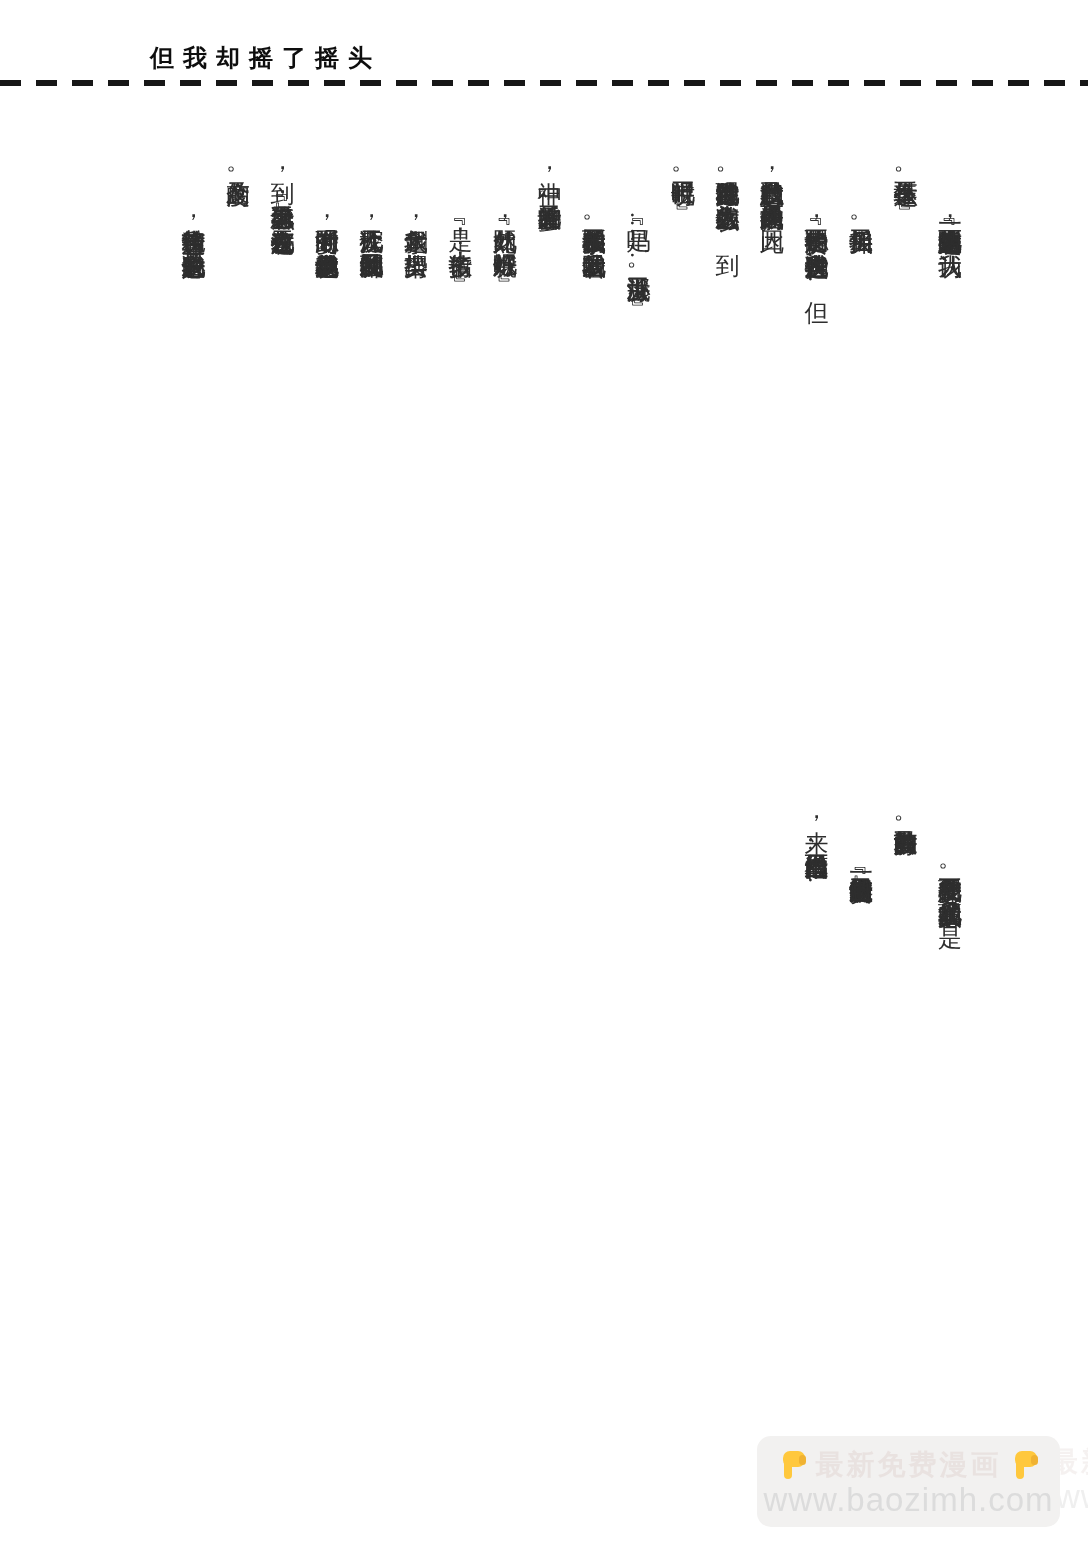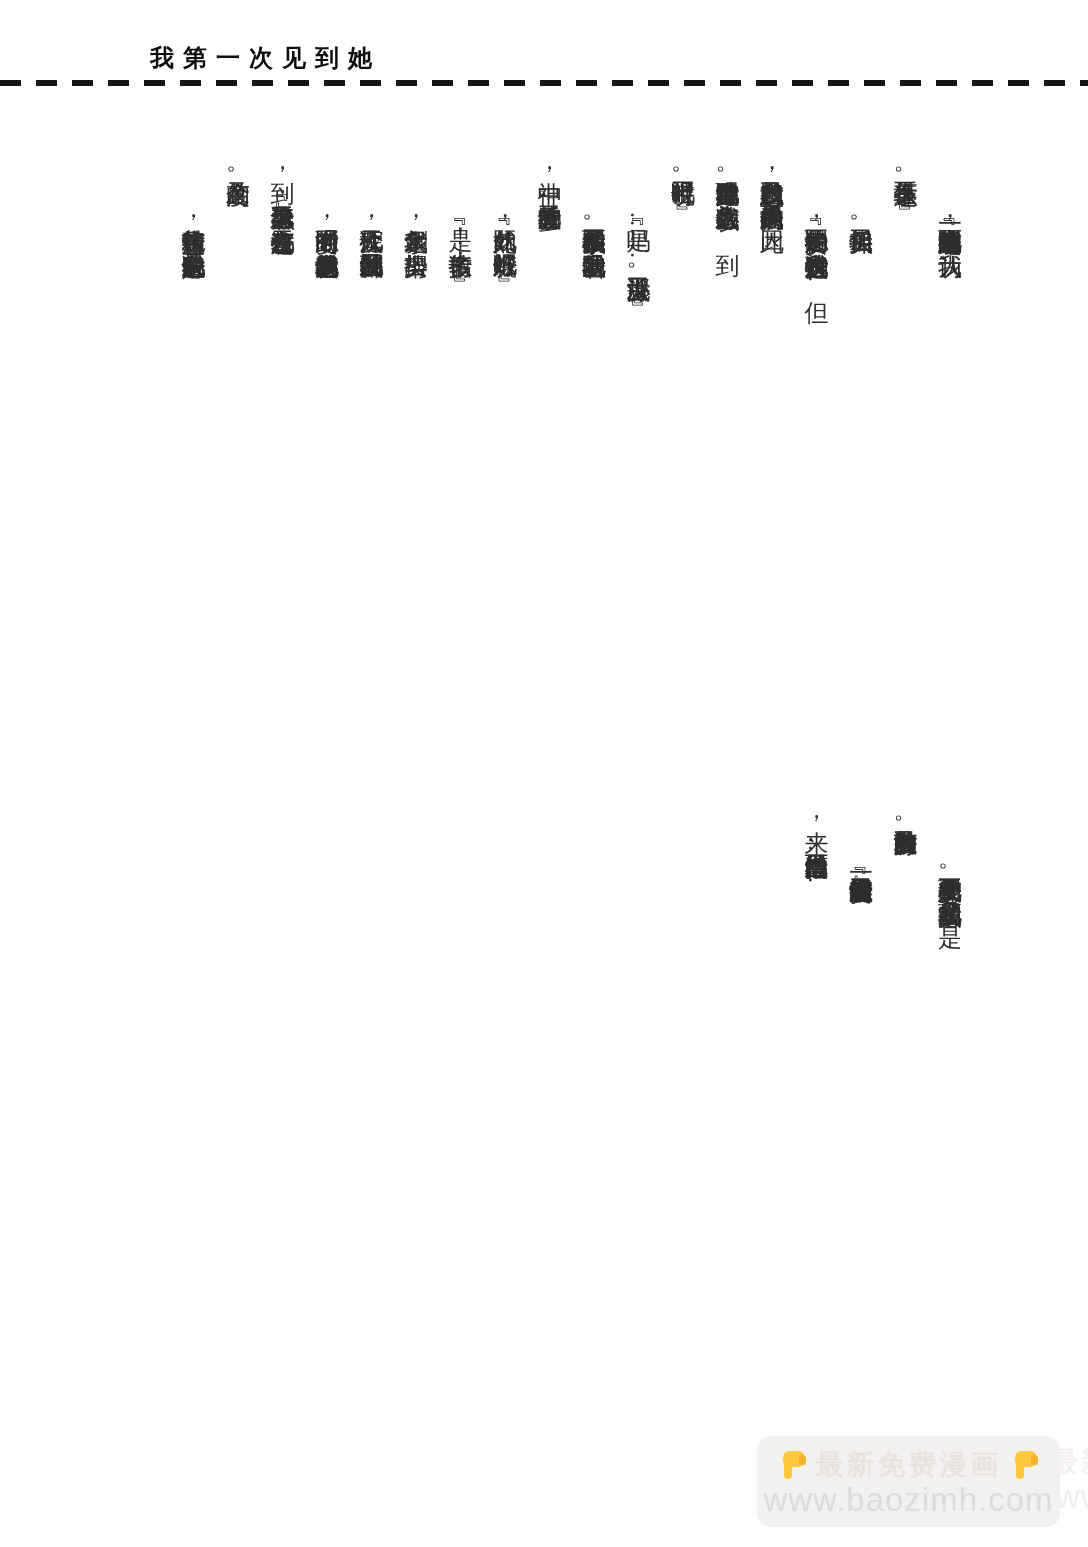--- a/index.html
+++ b/index.html
@@ -62,21 +62,21 @@
     color:#dcdcdc; font-size:33px; line-height:36px; letter-spacing:1px;
     margin-top:-3px; white-space:nowrap;
   }
   .finger { width:36px; height:36px; flex:0 0 auto; }
 </style>
 </head>
 <body>
 
 <div id="page">
 
-  <div id="page-header">我第一次见到她</div>
+  <div id="page-header">但我却摇了摇头</div>
   <div id="dashed-divider"></div>
 
   <div id="block1" class="text-block">
     <div class="col indent">『事先为旅途结束之后的人生着想一下吧，我认为</div>
     <div class="col">这不是什么坏事。』</div>
     <div class="col indent">但我却摇了摇头。</div>
     <div class="col indent">『要是论加护的职责，我确实也考虑过这些……但</div>
     <div class="col">我只想以自己的意志，为保护重要的妹妹而战。因此，</div>
     <div class="col">现在我没考虑过其他的路。我的人生该怎么办……到</div>
     <div class="col">时候再说吧。』</div>

